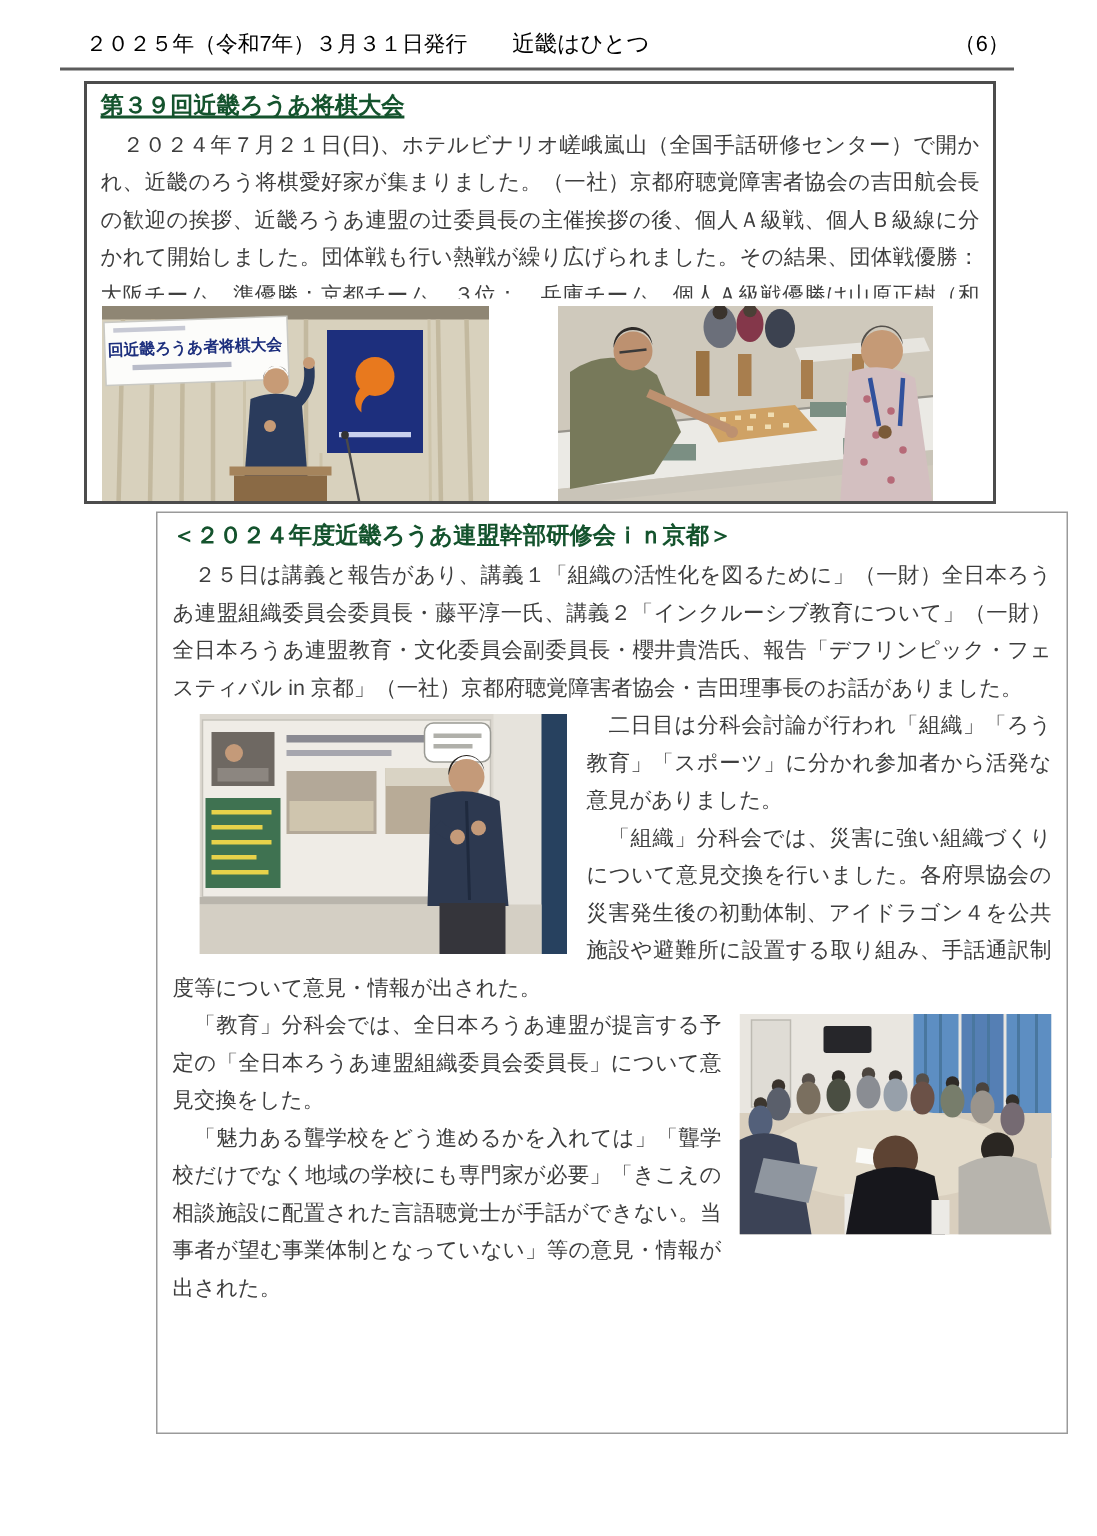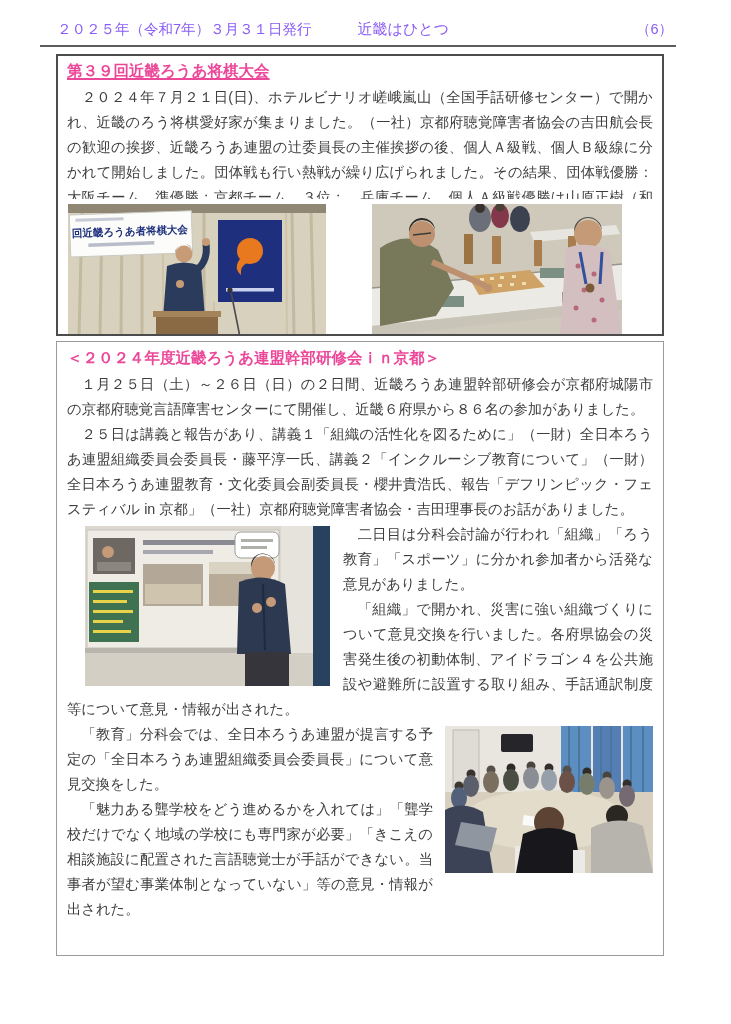--- a/index.html
+++ b/index.html
@@ -3,36 +3,36 @@
 <meta charset="utf-8">
 <style>
   html,body{margin:0;padding:0;}
   body{
     width:731px;height:1024px;background:#ffffff;position:relative;
     font-family:"Liberation Sans","DejaVu Sans",sans-serif;color:#3d3d3d;
     overflow:hidden;
   }
   .header-row{
     position:absolute;left:57px;top:20px;width:616px;
-    display:flex;align-items:baseline;font-size:14.5px;color:#8b5cf6;
-  }
-  .header-title{margin-left:46px;font-size:15px;}
+    display:flex;align-items:baseline;font-size:14.5px;color:#000000;
+  }
+  .header-title{margin-left:30px;font-size:15px;}
   .header-page{margin-left:auto;}
   .top-rule{
     position:absolute;left:40px;top:45px;width:636px;height:0;
     border-top:2px solid #5c5c5c;
   }
   .article-box{
     position:absolute;left:56px;width:608px;box-sizing:border-box;
     background:#fff;overflow:hidden;
   }
   .box1{top:54px;height:282px;border:2px solid #4c4c4c;padding:2px 9px 0 9px;}
-  .box2{top:341px;height:615px;border:1px solid #9a9a9a;padding:3px 10px 0 10px;}
+  .box2{top:341px;height:615px;border:1px solid #9a9a9a;padding:3px 10px 0 10px;margin-left:48px;}
   .art-title{
-    font-size:15.5px;font-weight:bold;color:#ec4899;margin:2px 0 3px 0;line-height:22px;
+    font-size:15.5px;font-weight:bold;color:#14532d;margin:2px 0 3px 0;line-height:22px;
   }
   .underlined{text-decoration:underline;text-decoration-thickness:1.5px;text-underline-offset:2px;}
   .body-text{
     margin:0;font-size:14.3px;line-height:25px;text-align:justify;color:#3d3d3d;
     white-space:pre-line;
   }
   .a1-body{height:114px;overflow:hidden;}
   .photo-row{display:flex;gap:46px;margin-top:5px;margin-left:1px;}
   .photo-frame{display:block;flex:none;}
   .float-photo-left{
@@ -171,21 +171,20 @@
         </g>
         <path d="M208 48 l6 32 M230 48 l-2 32" stroke="#31519c" stroke-width="3" fill="none"></path>
         <circle cx="218" cy="84" r="4.5" fill="#7a5a38"></circle>
       </g>
     </svg>
   </div>
 </div>
 
 <div class="article-box box2">
   <h2 class="art-title">＜２０２４年度近畿ろうあ連盟幹部研修会ｉｎ京都＞</h2>
-  <p class="body-text">　１月２５日（土）～２６日（日）の２日間、近畿ろうあ連盟幹部研修会が京都府城陽市の京都府聴覚言語障害センターにて開催し、近畿６府県から８６名の参加がありました。</p>
   <p class="body-text">　２５日は講義と報告があり、講義１「組織の活性化を図るために」（一財）全日本ろうあ連盟組織委員会委員長・藤平淳一氏、講義２「インクルーシブ教育について」（一財）全日本ろうあ連盟教育・文化委員会副委員長・櫻井貴浩氏、報告「デフリンピック・フェスティバル in 京都」（一社）京都府聴覚障害者協会・吉田理事長のお話がありました。</p>
 
   <div class="float-photo-left">
     <svg width="245" height="160" viewBox="0 0 245 160">
       <rect width="245" height="160" fill="#dcd8d0"></rect>
 
       <g>
         <rect x="2" y="4" width="192" height="118" fill="#efece6" stroke="#c5c2ba"></rect>
         <rect x="8" y="12" width="42" height="36" fill="#6e6862"></rect>
         <circle cx="23" cy="26" r="6" fill="#c49a79"></circle>
@@ -221,21 +220,21 @@
         <line x1="178" y1="58" x2="180" y2="124" stroke="#1f2a3e" stroke-width="2"></line>
         <path d="M158 74 q8 8 14 6" stroke="#2d3950" stroke-width="8" fill="none"></path>
         <circle cx="172" cy="82" r="5" fill="#c49a79"></circle>
         <circle cx="186" cy="76" r="5" fill="#c49a79"></circle>
         <rect x="160" y="126" width="44" height="34" fill="#35353b"></rect>
       </g>
     </svg>
   </div>
 
   <p class="body-text">　二日目は分科会討論が行われ「組織」「ろう教育」「スポーツ」に分かれ参加者から活発な意見がありました。</p>
-  <p class="body-text">　「組織」で開かれ、災害に強い組織づくりについて意見交換を行いました。各府県協会の災害発生後の初動体制、アイドラゴン４を公共施設や避難所に設置する取り組み、手話通訳制度等について意見・情報が出された。</p>
+  <p class="body-text">　「組織」分科会では、災害に強い組織づくりについて意見交換を行いました。各府県協会の災害発生後の初動体制、アイドラゴン４を公共施設や避難所に設置する取り組み、手話通訳制度等について意見・情報が出された。</p>
 
   <div class="float-photo-right">
     <svg width="208" height="147" viewBox="0 0 208 147">
       <rect width="208" height="147" fill="#e9e6e0"></rect>
       <rect x="8" y="4" width="26" height="58" fill="#dfdcd5" stroke="#bdbab2"></rect>
       <rect x="56" y="8" width="32" height="18" rx="2" fill="#26262a"></rect>
 
       <g>
         <rect x="116" y="0" width="30" height="84" fill="#5d8ec2"></rect>
         <rect x="148" y="0" width="28" height="90" fill="#557fb4"></rect>

